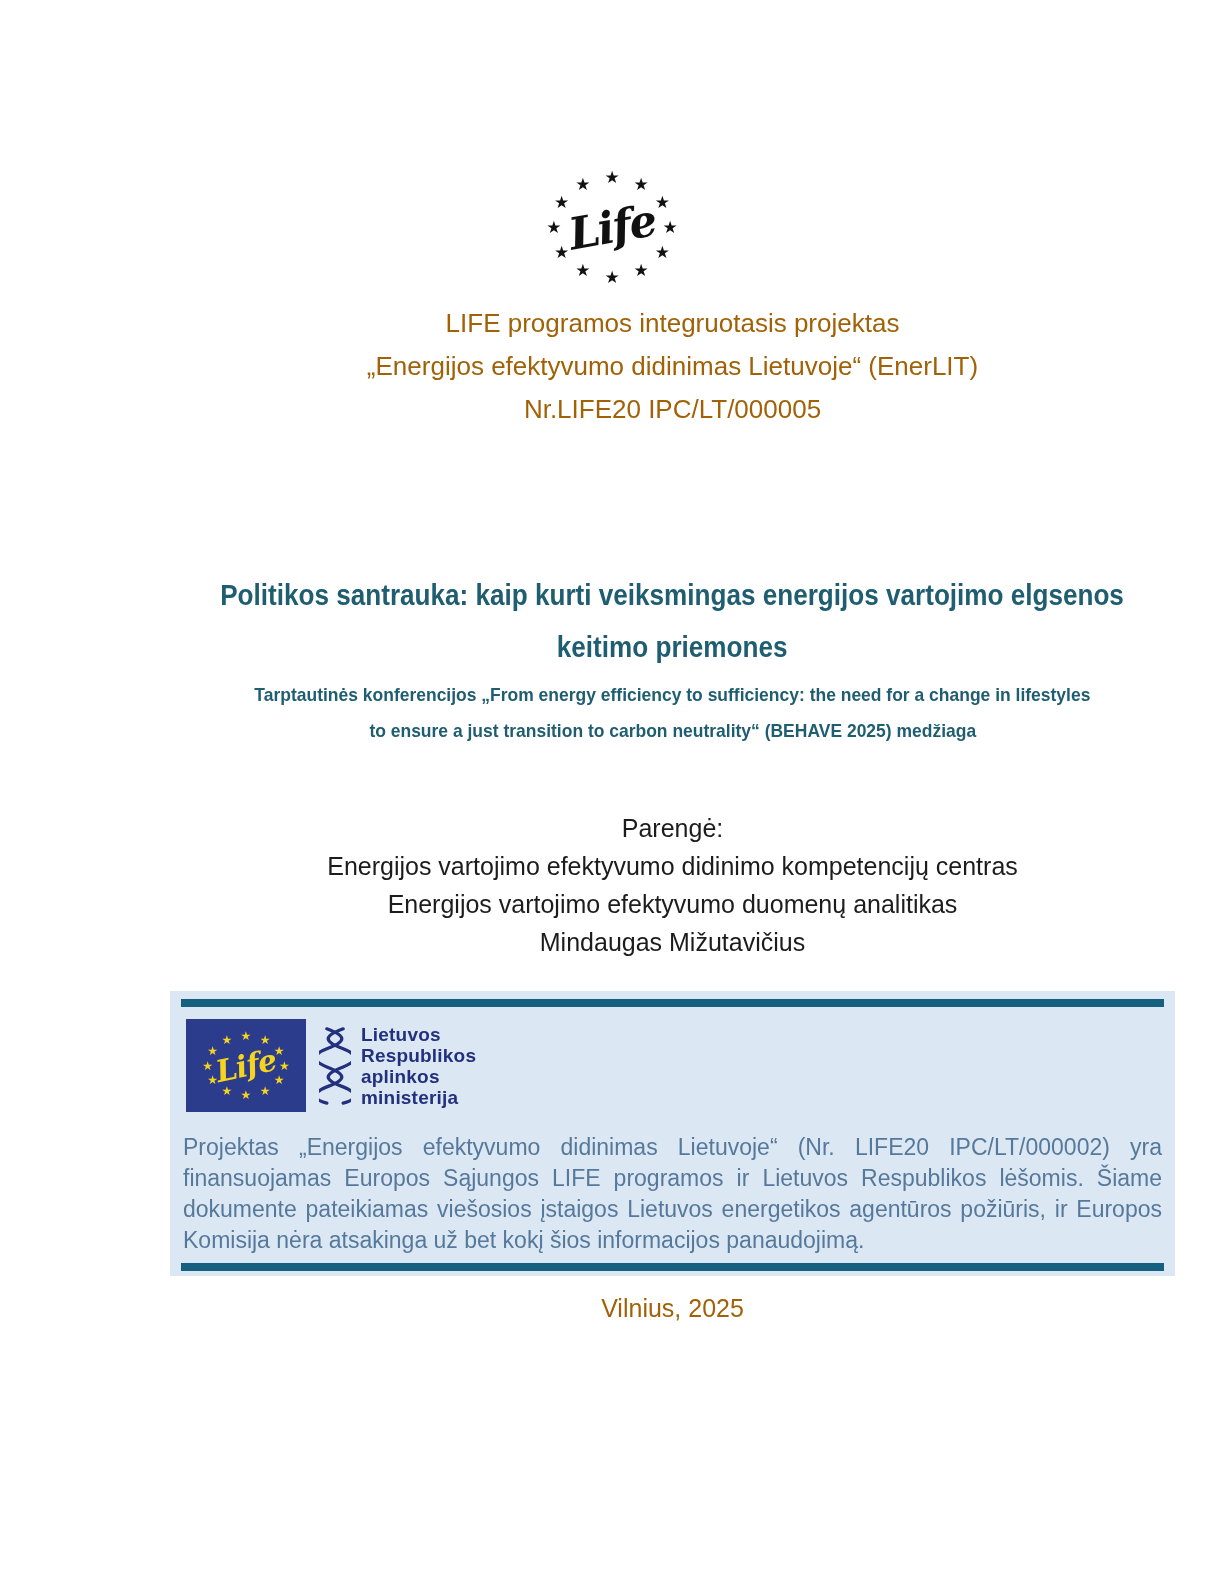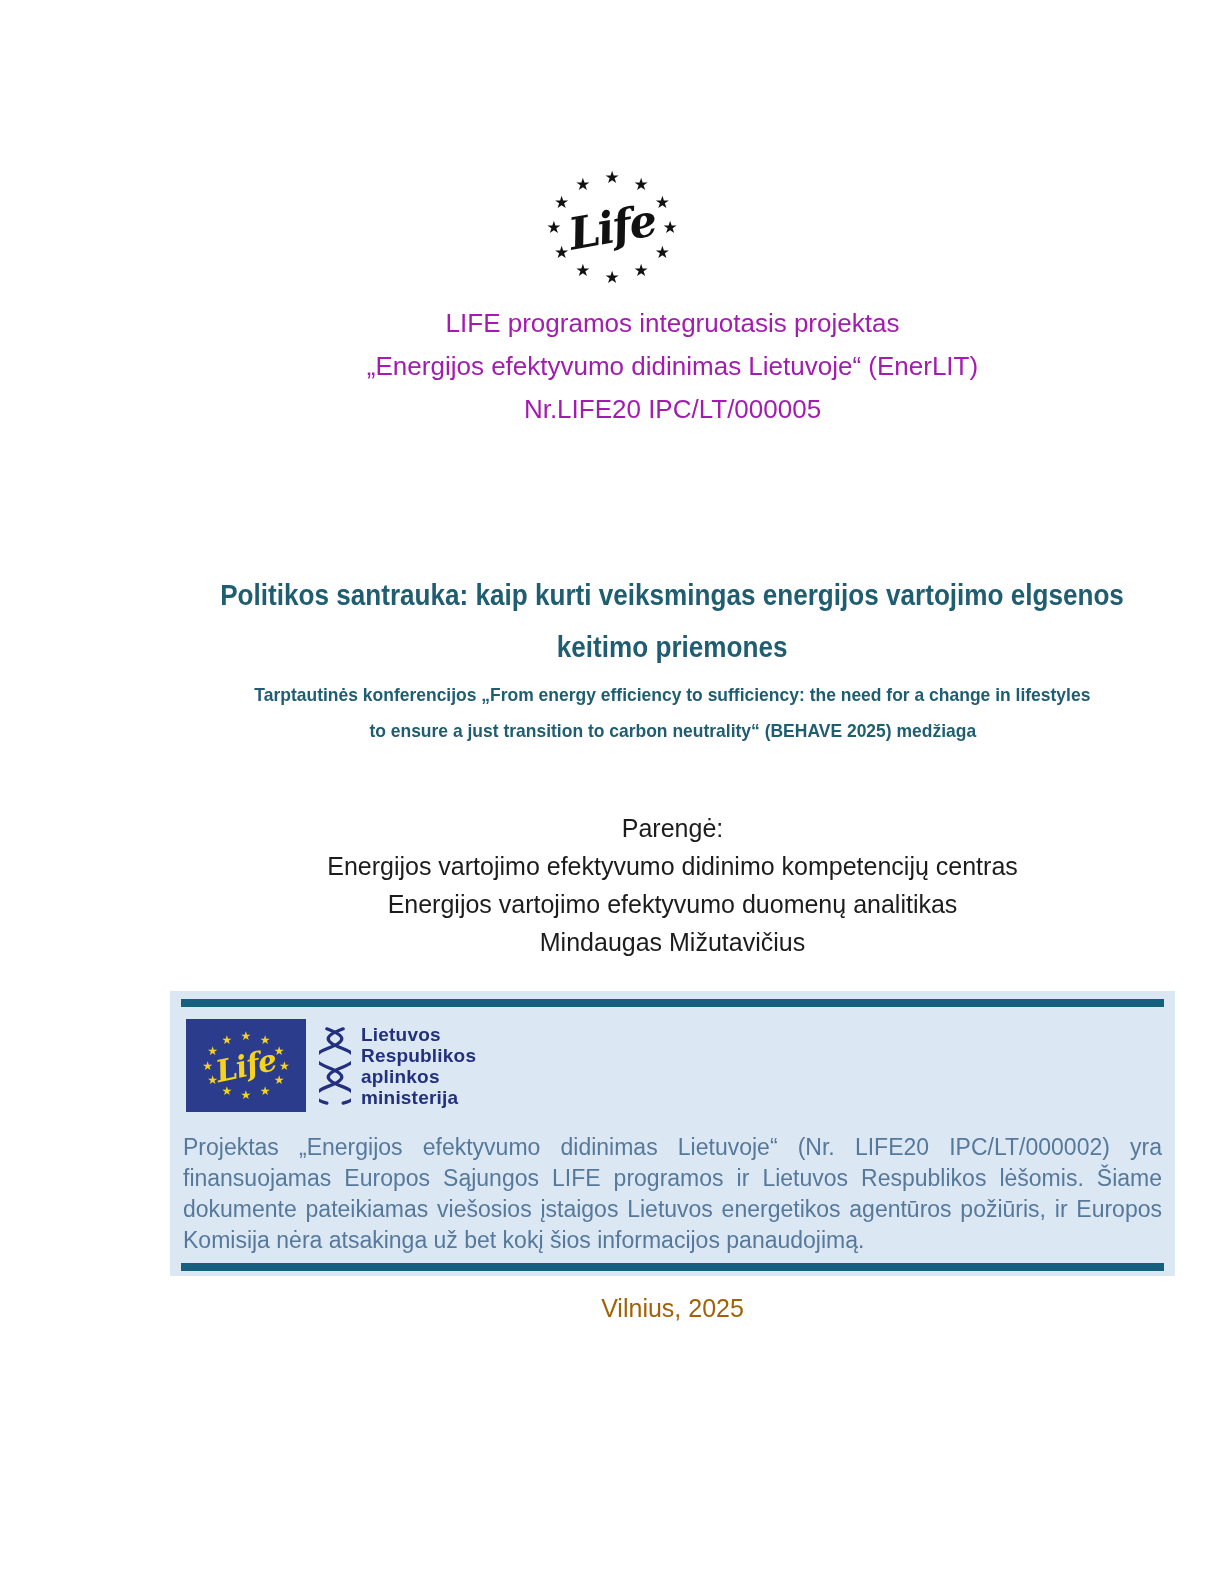--- a/index.html
+++ b/index.html
@@ -45,21 +45,21 @@
     letter-spacing: -2px;
     color: #111111;
   }
 
   
   .intro {
     margin-top: 18px;
     text-align: center;
     font-size: 26px;
     line-height: 43px;
-    color: #a21caf;
+    color: #a16207;
   }
 
   
   .title-block {
     margin-top: 138px;
     display: flex;
     flex-direction: column;
     align-items: center;
     justify-content: flex-end;
   }

